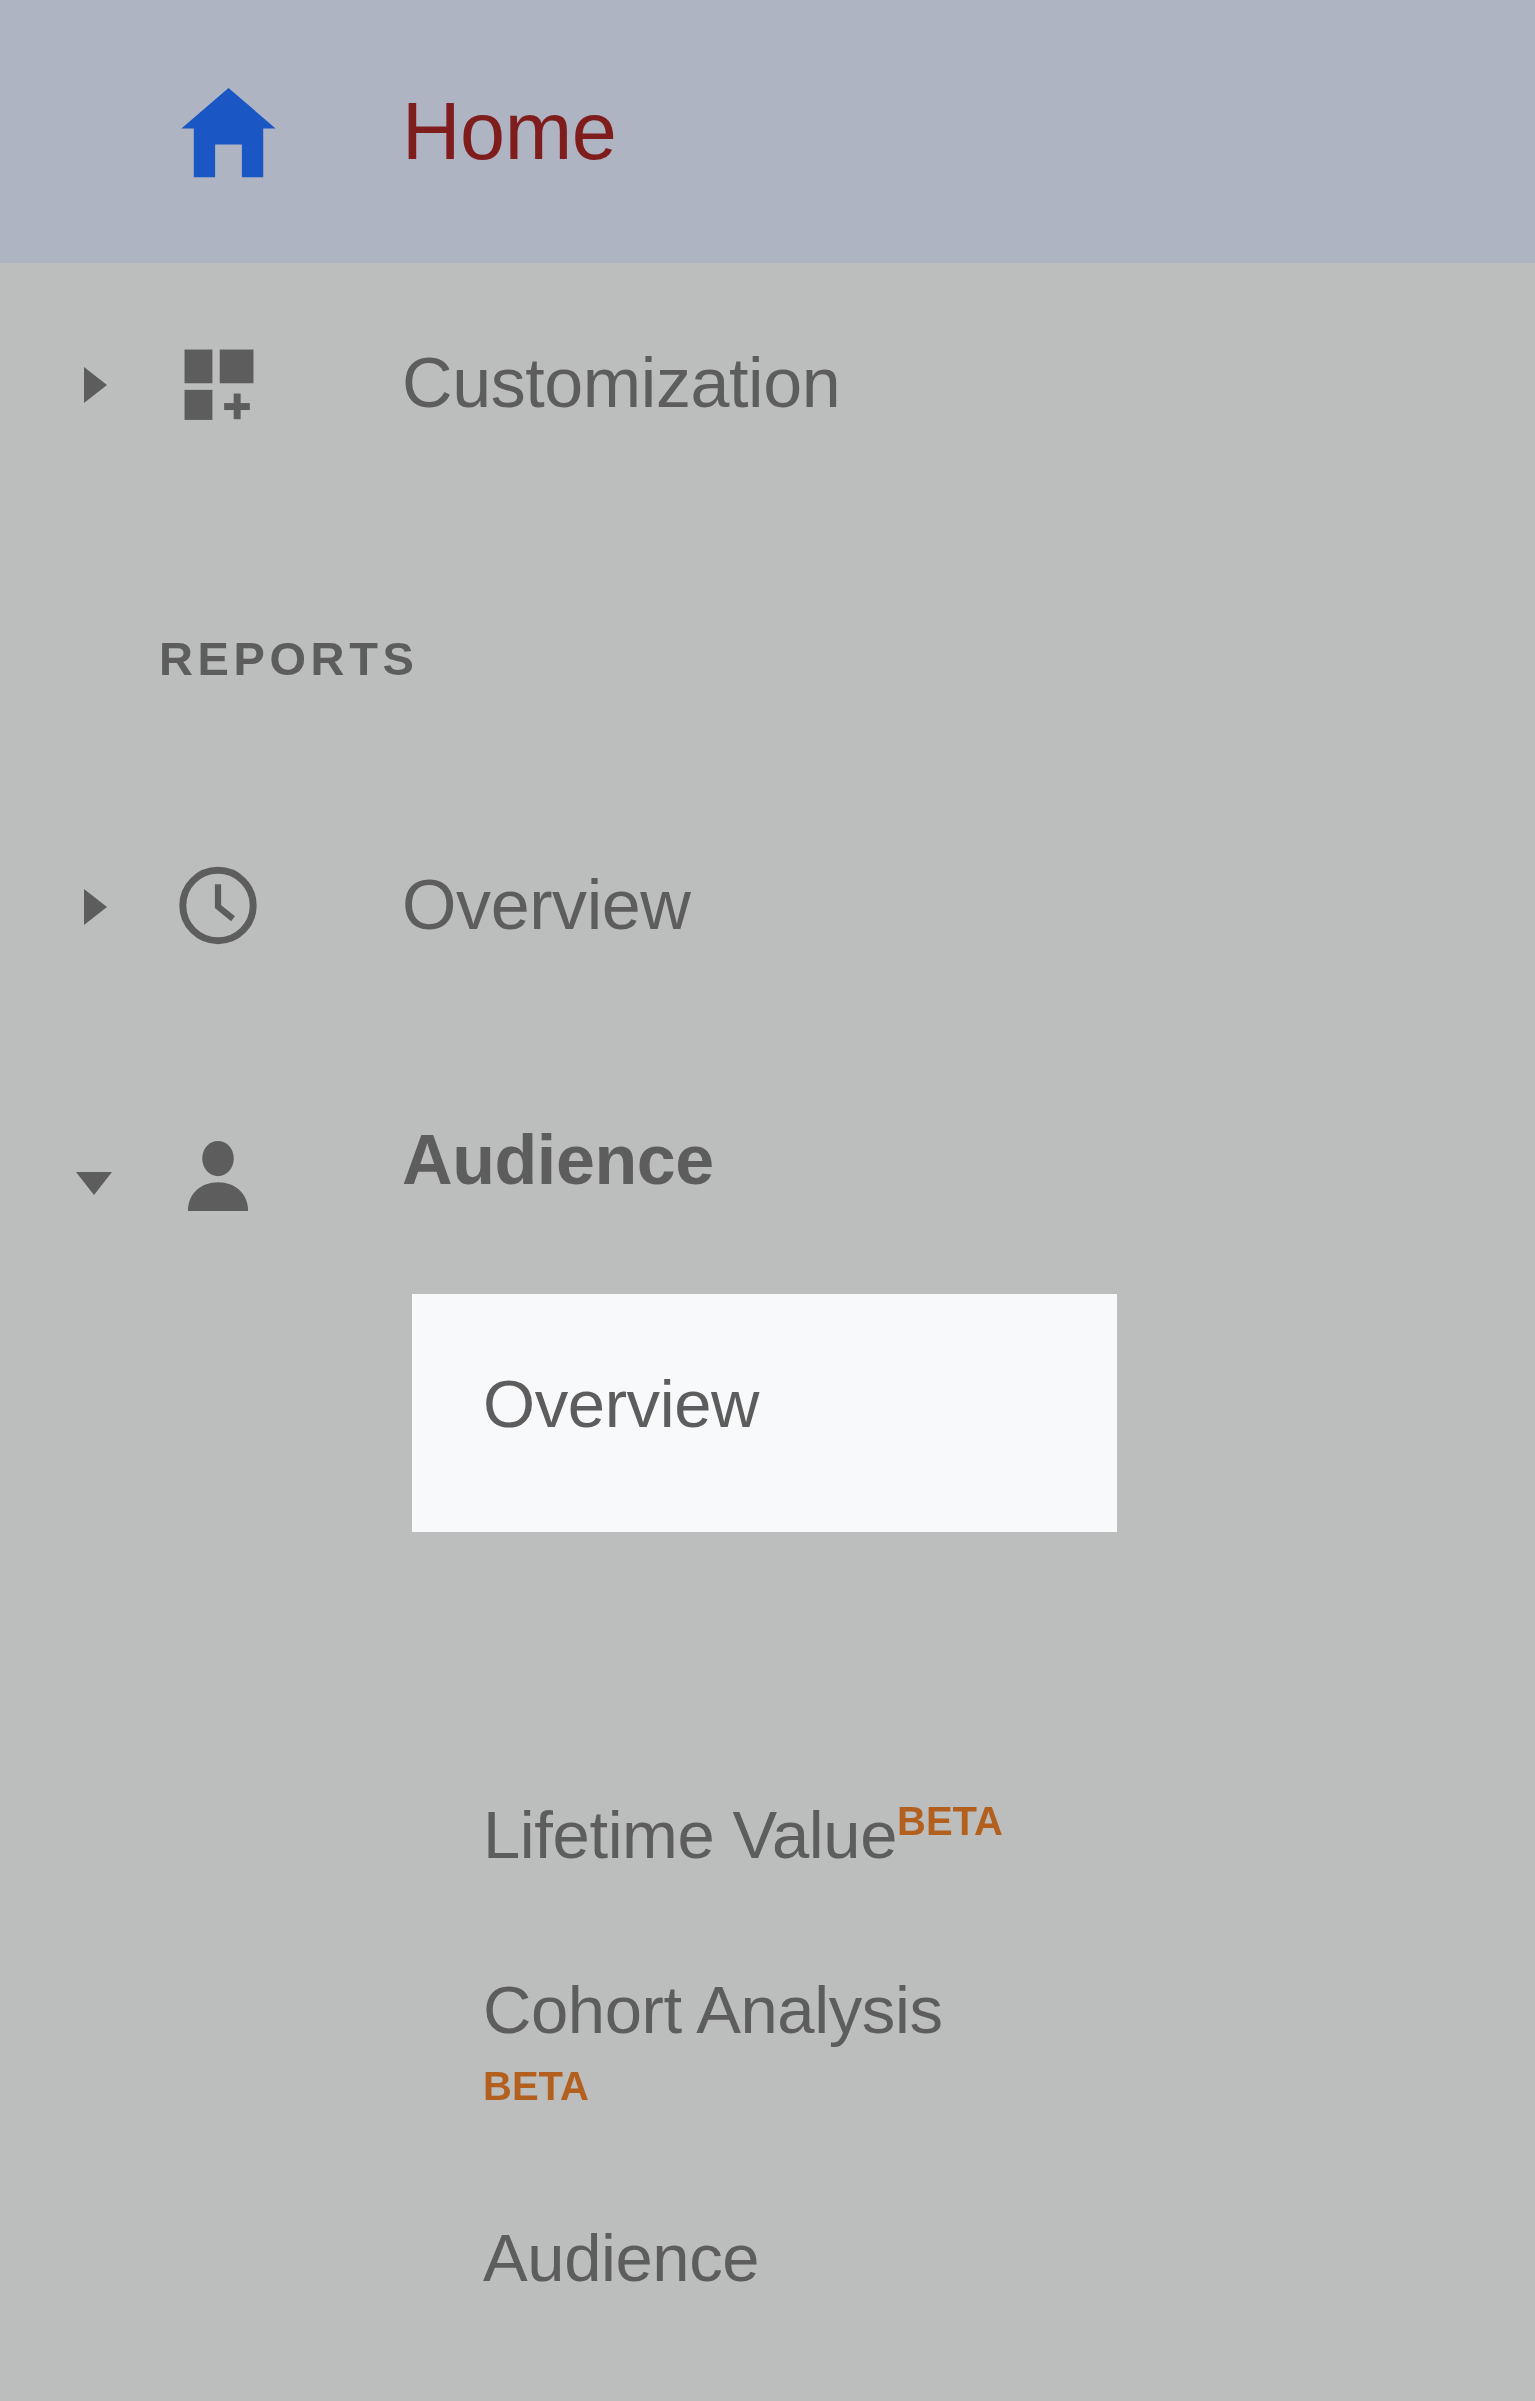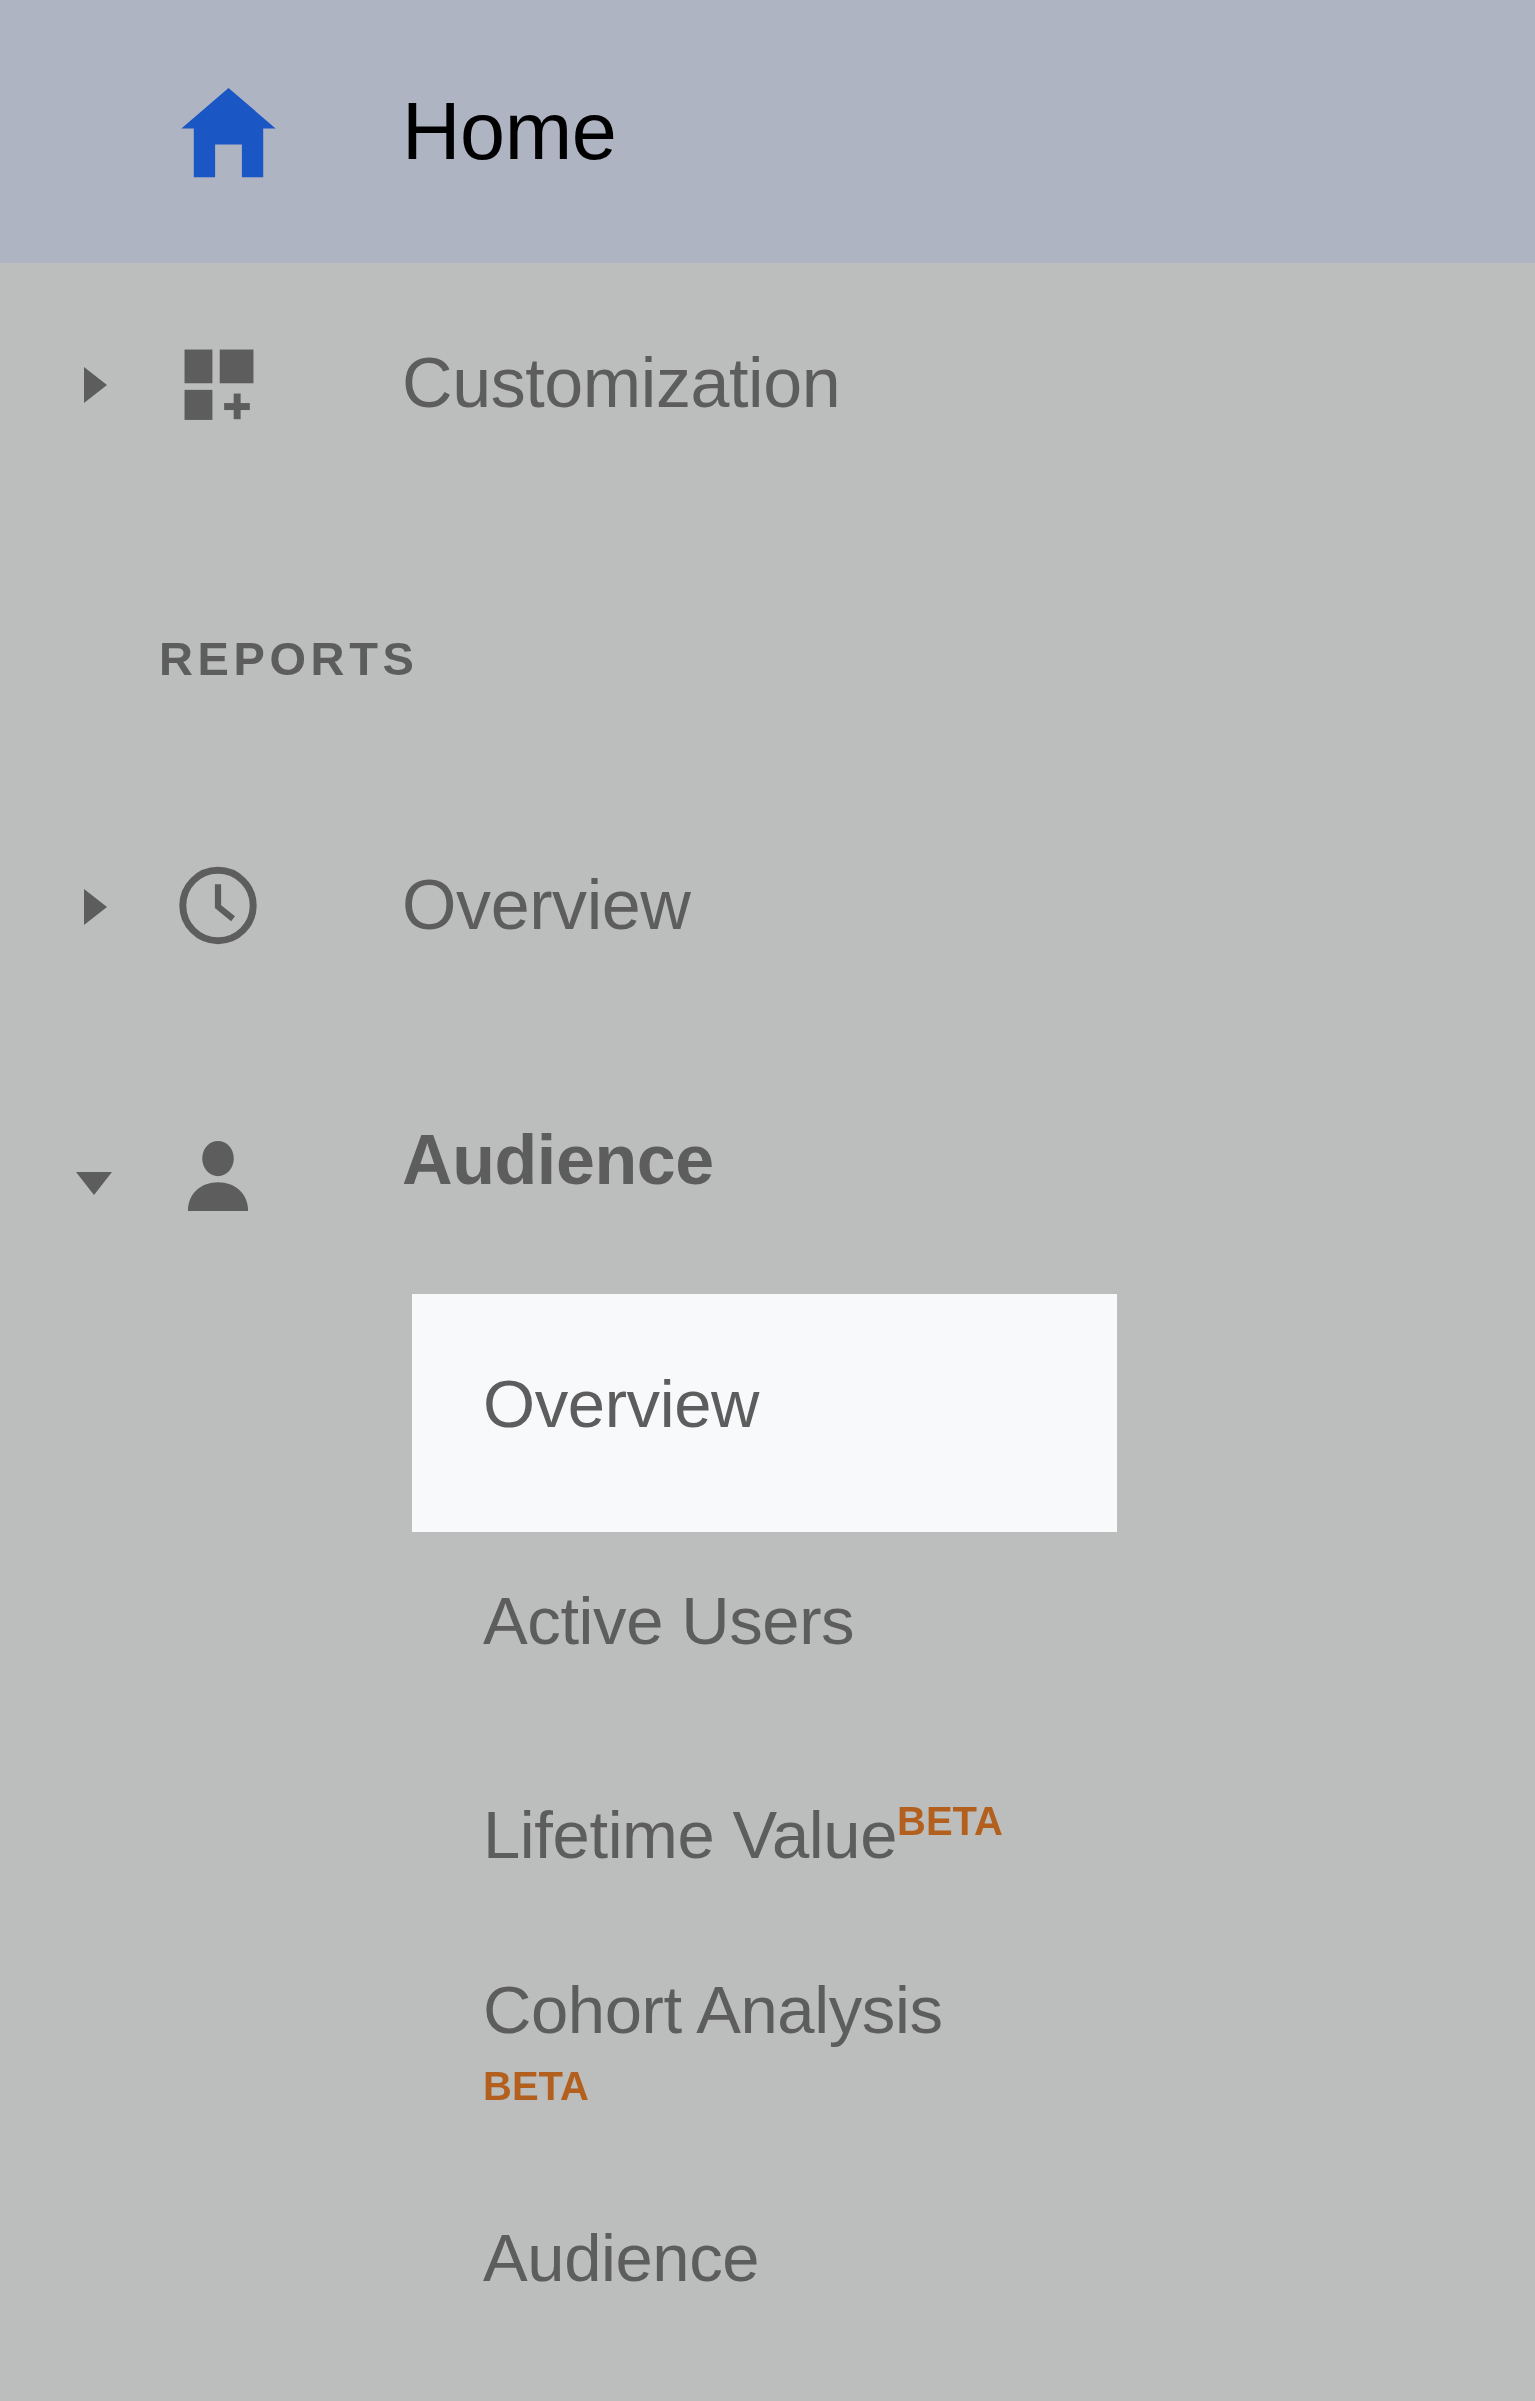--- a/index.html
+++ b/index.html
@@ -41,21 +41,21 @@
     display: flex;
     align-items: center;
     justify-content: center;
   }
   .home-label {
     position: absolute;
     left: 402px;
     top: 66px;
     font-size: 81px;
     line-height: 130px;
-    color: #000000;
+    color: #7f1d1d;
     letter-spacing: -0.4px;
     white-space: nowrap;
   }
 
   
   .nav-row {
     position: absolute;
     left: 0;
     width: 1535px;
     height: 160px;
@@ -198,21 +198,20 @@
         <ellipse cx="12" cy="7.1" rx="4.3" ry="4.8" fill="#5d5d5d"></ellipse>
         <path d="M3.8 21.4 C3.8 16.6 7.4 13.6 12 13.6 C16.6 13.6 20.2 16.6 20.2 21.4 Z" fill="#5d5d5d"></path>
       </svg>
     </span>
     <span class="nav-label" style="left:402px; top:22px;font-weight:bold;">Audience</span>
   </div>
 
   <div class="subitem-highlight"></div>
   <div class="subitem" style="left:483px; top:1365px;">Overview</div>
 
-  <div class="subitem" style="left:483px; top:1582px;">Active Users</div>
 
   <div class="subitem" style="left:483px; top:1796px;">
     <span>Lifetime Value</span><span class="beta-sup">BETA</span>
   </div>
 
   <div class="subitem" style="left:483px; top:1971px;text-align:right;">Cohort Analysis</div>
   <div class="beta-line" style="left:483px; top:2064px;">BETA</div>
 
   <div class="subitem" style="left:483px; top:2219px;">Audience</div>
 

